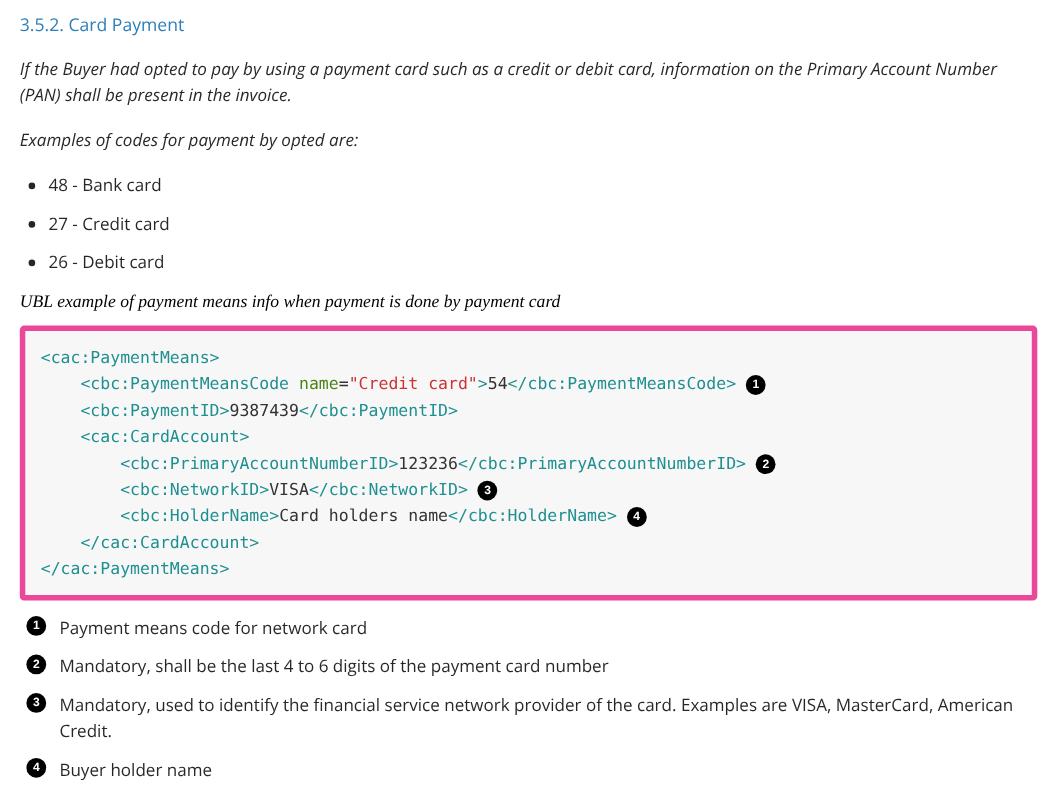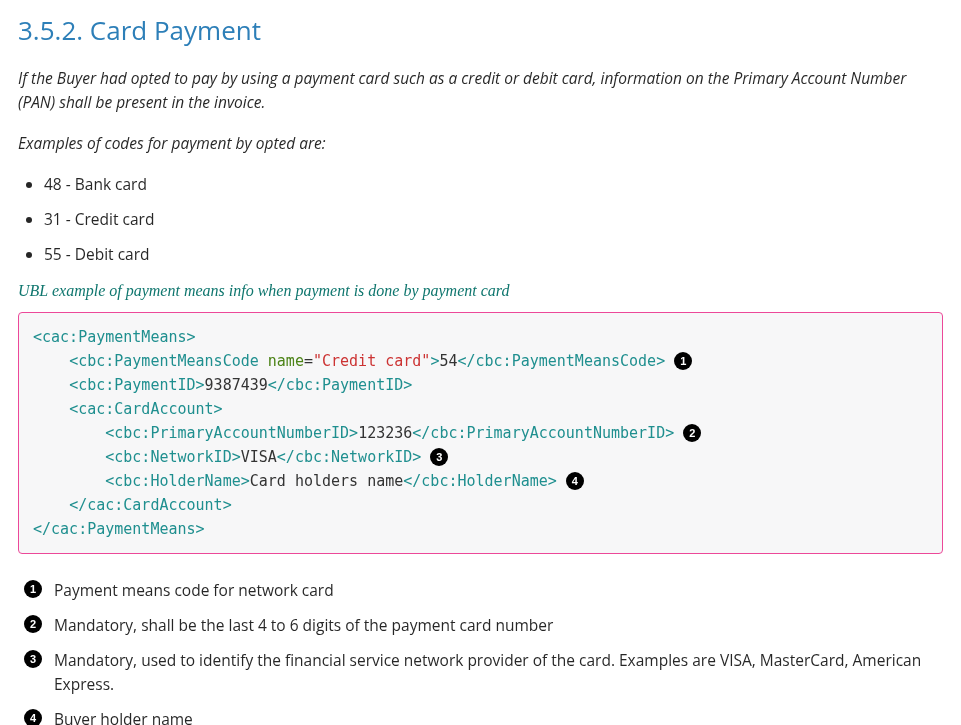--- a/index.html
+++ b/index.html
@@ -8,46 +8,46 @@
       margin: 0;
       padding: 0 18px 18px 18px;
       max-width: 961px;
       color: rgba(0,0,0,0.85);
       font-size: 15.5px;
       line-height: 1.6;
     }
     h3 {
       color: #2d7fb8;
       font-weight: 400;
-      font-size: 26px;
+      font-size: 16px;
       margin: 10px 0 14px 0;
       font-family: "Open Sans", sans-serif;
     }
     p.para { margin: 0 0 16px 0; font-style: italic; }
     ul.codes { margin: 10px 0 0 0; padding-left: 26px; }
     ul.codes li { margin: 10px 0; }
     .example-title {
-      color: #0f766e;
+      color: #000000;
       font-style: italic;
       font-family: Georgia, serif;
       font-size: 16px;
       margin: 12px 0 8px 0;
     }
     .codeblock {
       background: #f7f7f8;
-      border: 1px solid #ec4899;
+      border: 5px solid #ec4899;
       border-radius: 4px;
       padding: 12px 14px 12px 14px;
       font-family: "Droid Sans Mono", Menlo, Consolas, monospace;
       font-size: 15px;
       line-height: 1.6;
       color: #333;
       white-space: pre;
       overflow-x: auto;
-      margin-bottom: 24px;
+      margin-bottom: 12px;
     }
     .tag { color: #1f8f8f; }
     .attr-name { color: #4c8317; }
     .attr-val { color: #cc3333; }
     .txt { color: #333; }
     .num-badge {
       display: inline-block;
       width: 18px;
       height: 18px;
       background: #000;
@@ -70,22 +70,22 @@
 <body>
 
 <h3>3.5.2. Card Payment</h3>
 
 <p class="para">If the Buyer had opted to pay by using a payment card such as a credit or debit card, information on the Primary Account Number (PAN) shall be present in the invoice.</p>
 
 <p class="para">Examples of codes for payment by opted are:</p>
 
 <ul class="codes">
   <li>48 - Bank card</li>
-  <li>31 - Credit card</li>
-  <li>55 - Debit card</li>
+  <li>27 - Credit card</li>
+  <li>26 - Debit card</li>
 </ul>
 
 <div class="example-title">UBL example of payment means info when payment is done by payment card</div>
 
 <div class="codeblock"><span class="tag">&lt;cac:PaymentMeans&gt;</span>
     <span class="tag">&lt;cbc:PaymentMeansCode</span><span class="attr-name"> name</span><span class="txt">=</span><span class="attr-val">"Credit card"</span><span class="tag">&gt;</span><span class="txt">54</span><span class="tag">&lt;/cbc:PaymentMeansCode&gt;</span> <span class="num-badge">1</span>
     <span class="tag">&lt;cbc:PaymentID&gt;</span><span class="txt">9387439</span><span class="tag">&lt;/cbc:PaymentID&gt;</span>
     <span class="tag">&lt;cac:CardAccount&gt;</span>
         <span class="tag">&lt;cbc:PrimaryAccountNumberID&gt;</span><span class="txt">123236</span><span class="tag">&lt;/cbc:PrimaryAccountNumberID&gt;</span> <span class="num-badge">2</span>
         <span class="tag">&lt;cbc:NetworkID&gt;</span><span class="txt">VISA</span><span class="tag">&lt;/cbc:NetworkID&gt;</span> <span class="num-badge">3</span>
@@ -97,19 +97,19 @@
   <li>
     <span class="num-badge">1</span>
     <span class="callout-text">Payment means code for network card</span>
   </li>
   <li>
     <span class="num-badge">2</span>
     <span class="callout-text">Mandatory, shall be the last 4 to 6 digits of the payment card number</span>
   </li>
   <li>
     <span class="num-badge">3</span>
-    <span class="callout-text">Mandatory, used to identify the financial service network provider of the card. Examples are VISA, MasterCard, American Express.</span>
+    <span class="callout-text">Mandatory, used to identify the financial service network provider of the card. Examples are VISA, MasterCard, American Credit.</span>
   </li>
   <li>
     <span class="num-badge">4</span>
     <span class="callout-text">Buyer holder name</span>
   </li>
 </ol>
 
 </body></html>

